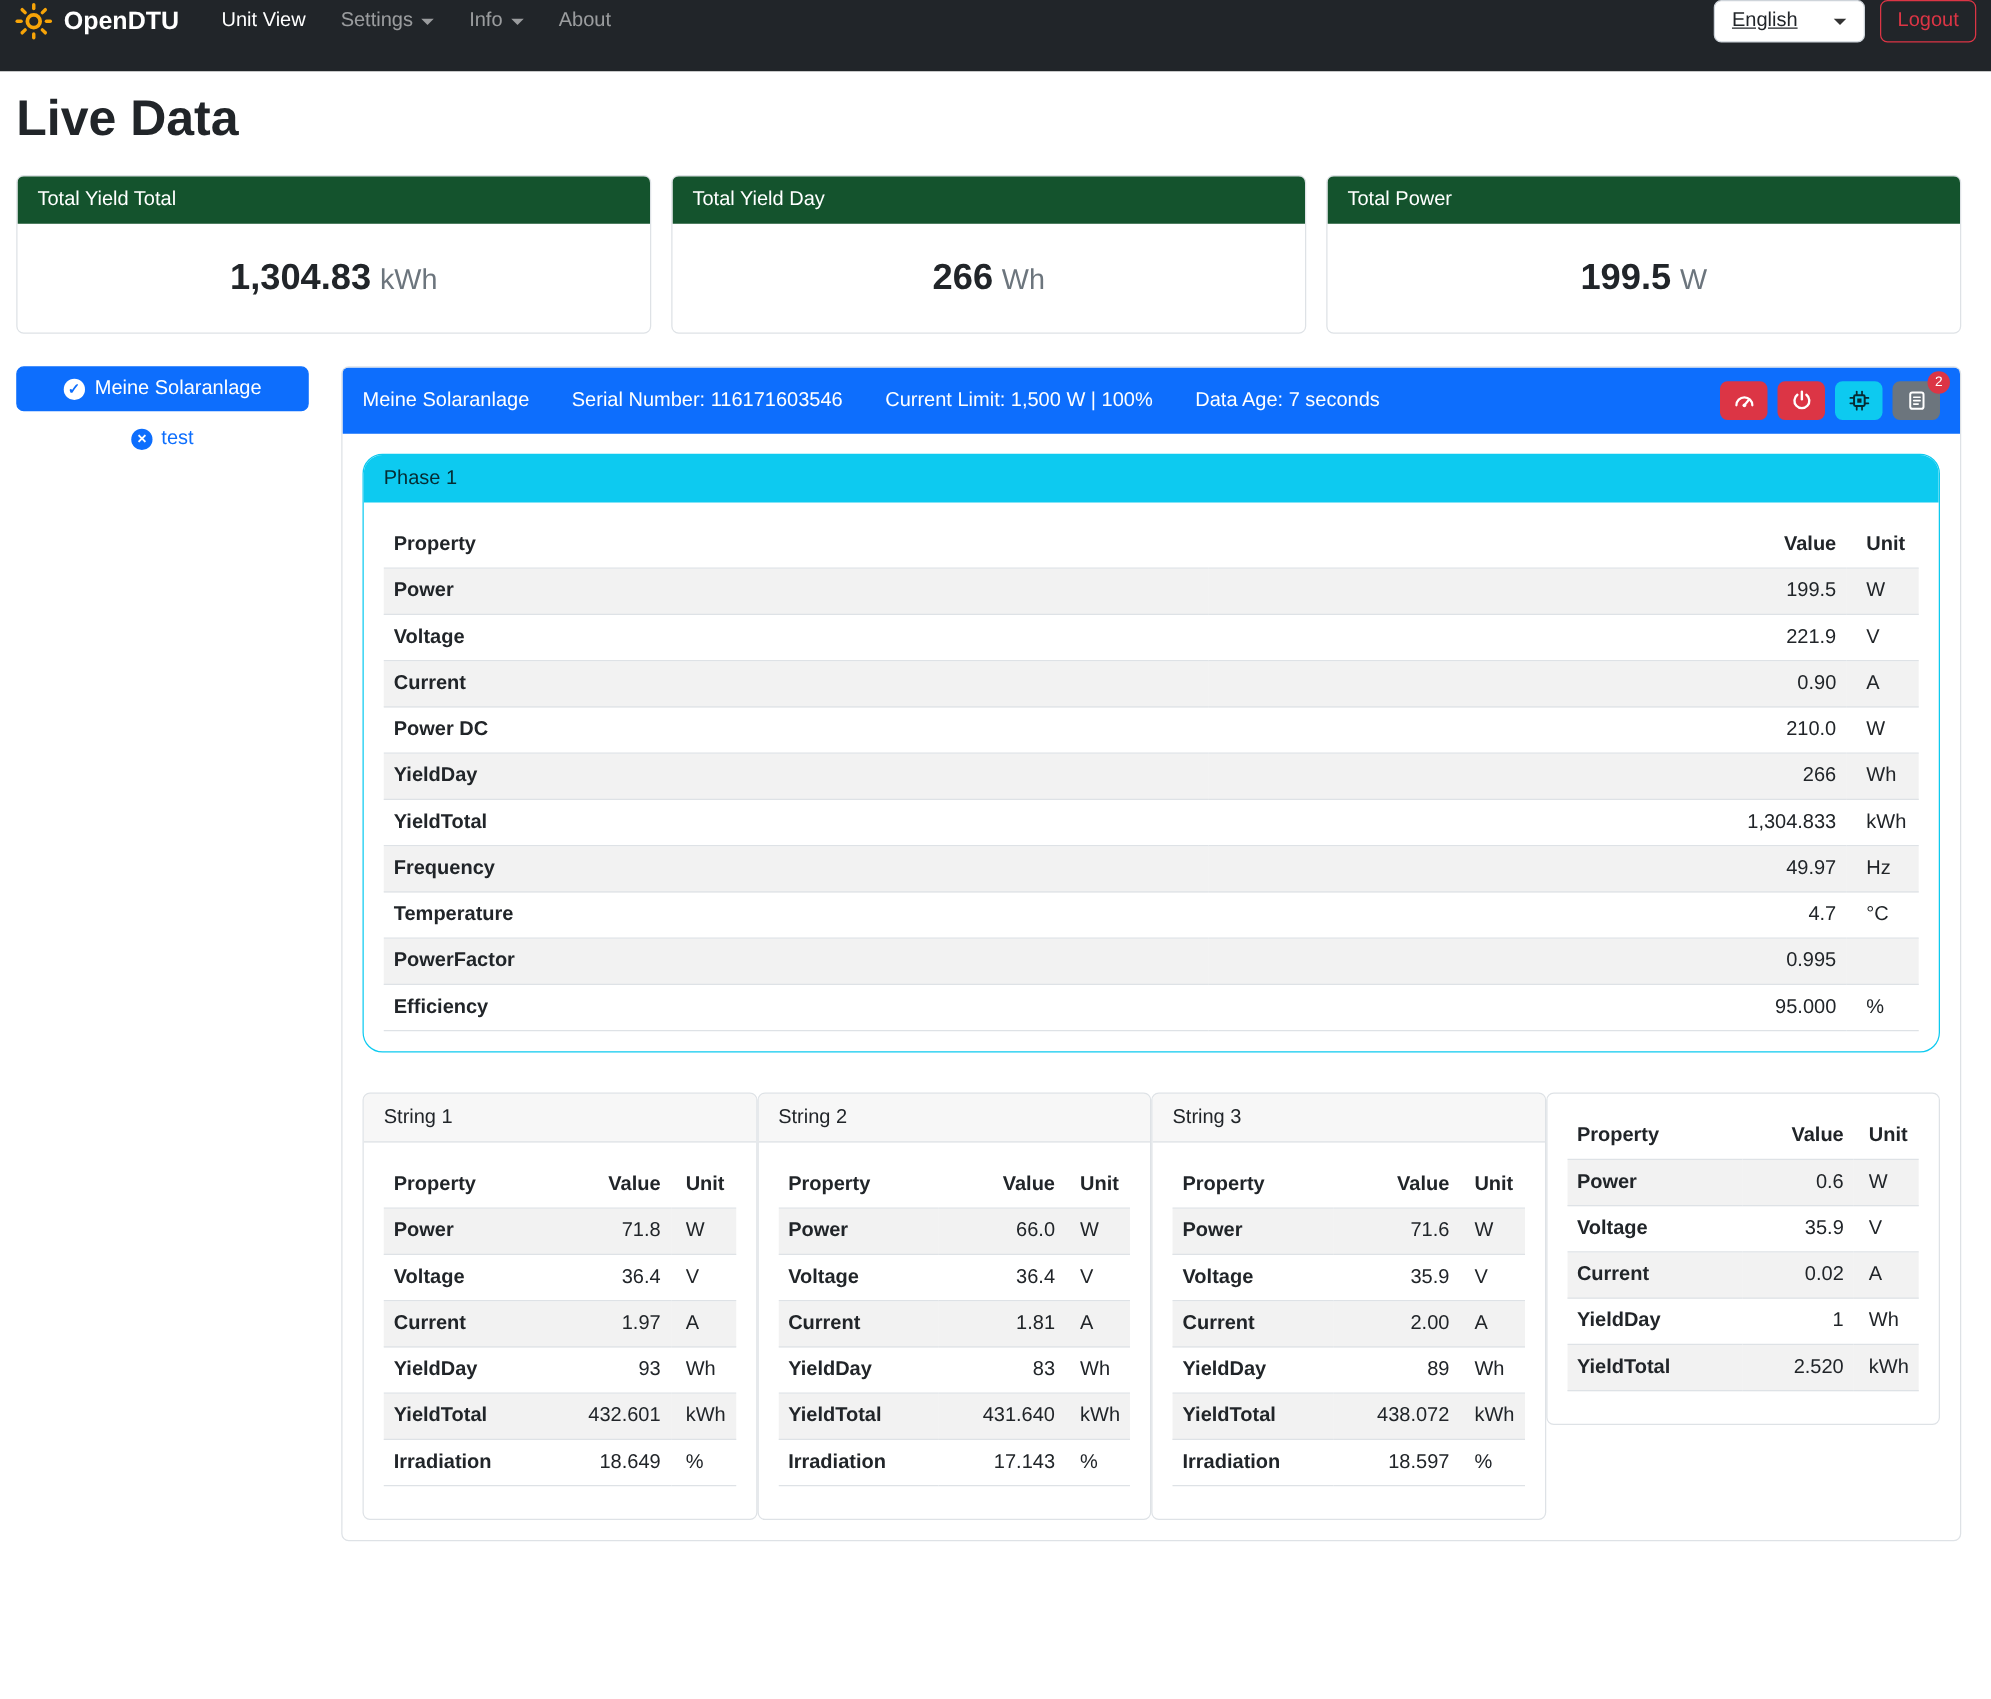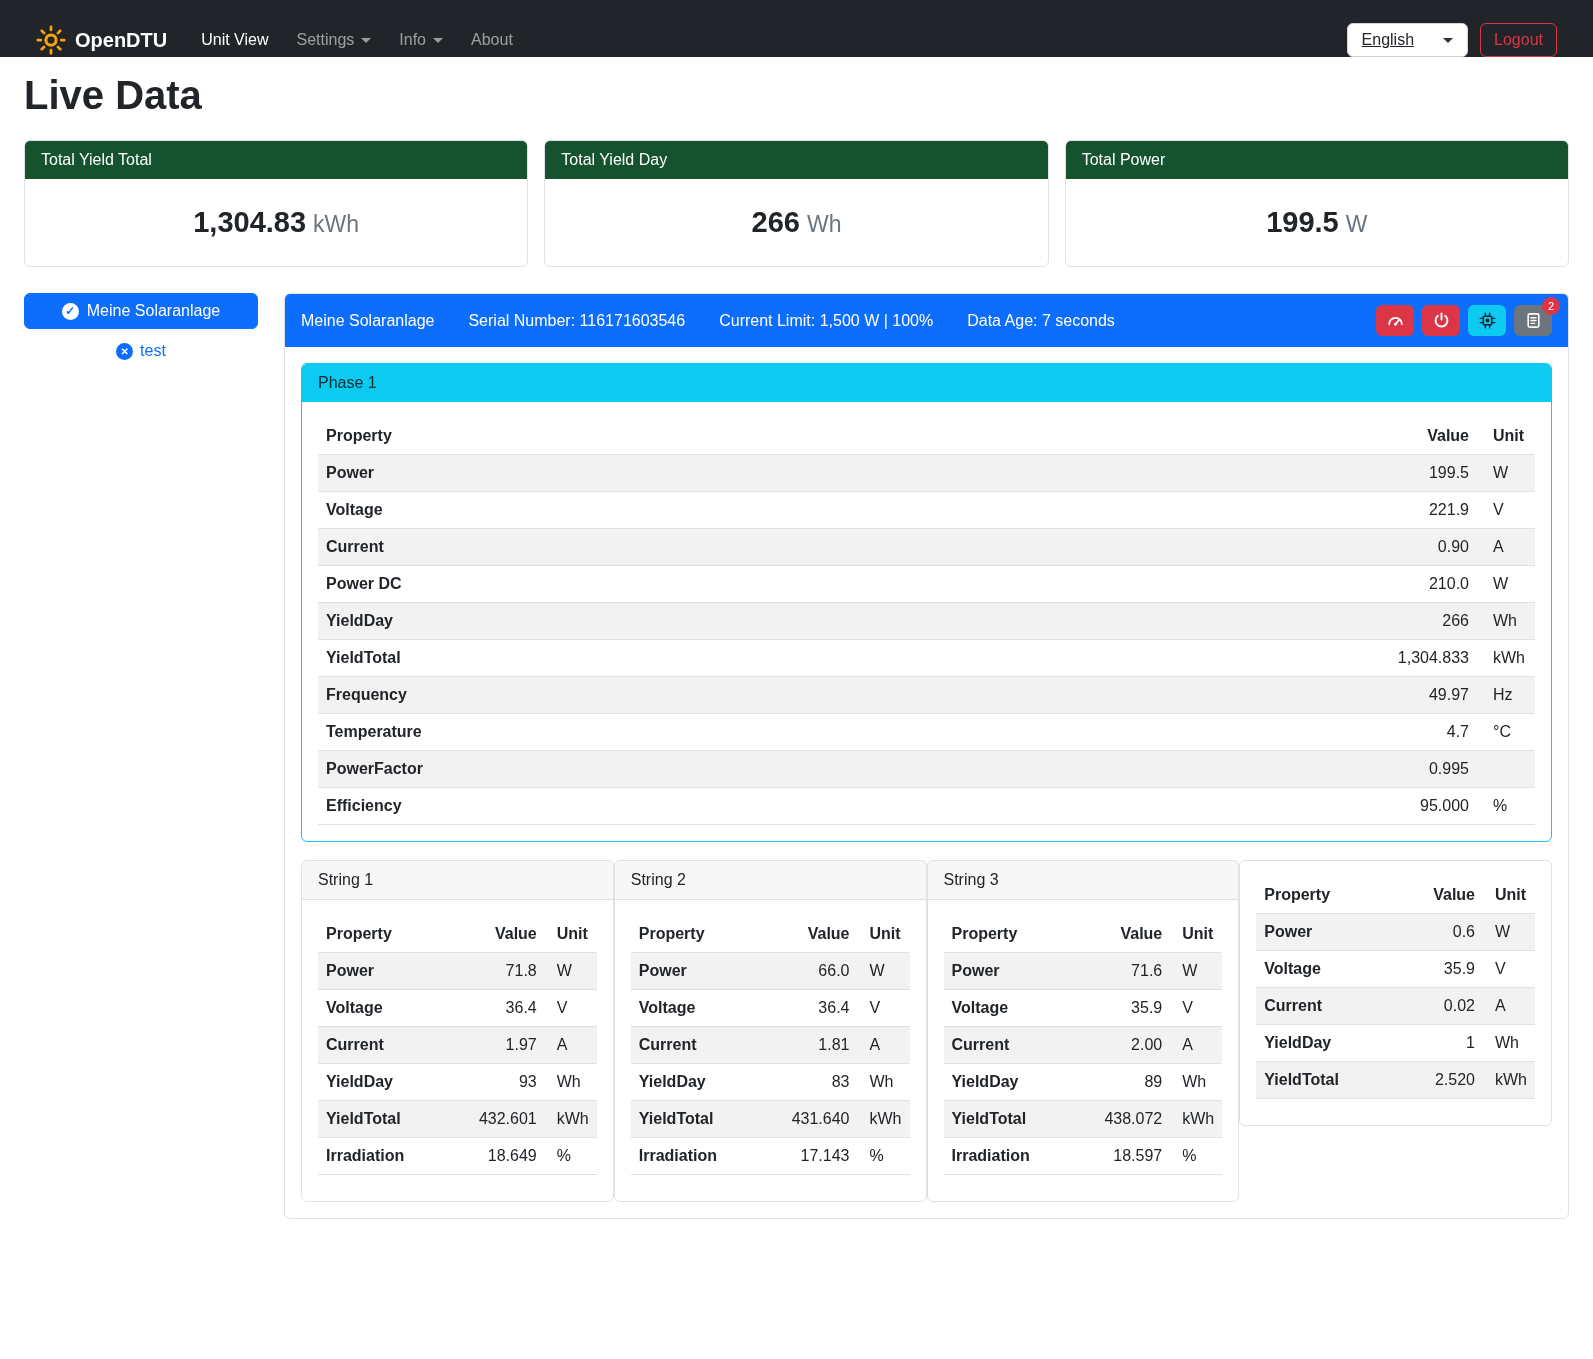--- a/index.html
+++ b/index.html
@@ -10,23 +10,23 @@
     color:#212529;
     min-width:1593px;
     font-size:16px;
   }
 
   
   .navbar {
     height:57px;
     background:#212529;
     display:flex;
-    align-items:flex-end;
+    align-items:flex-start;
     justify-content:space-between;
-    padding:0 36px;
+    padding:0 12px;
   }
   .nav-left { display:flex; align-items:center; }
   .brand {
     display:flex; align-items:center; gap:9px;
     color:#fff; font-size:20px; font-weight:700;
     text-decoration:none; cursor:pointer;
   }
   .nav-links { display:flex; align-items:center; margin-left:20px; }
   .nav-link {
     color:rgba(255,255,255,.55);
@@ -60,21 +60,21 @@
     border:1px solid #dc3545;
     color:#dc3545;
     border-radius:6px;
     padding:7px 13px;
     font-size:16px;
     font-family:inherit;
     cursor:pointer;
   }
 
   
-  .container { padding:0 24px 26px 24px; }
+  .container { padding:0 24px 26px 13px; }
   .page-title { font-size:40px; font-weight:700; margin:16px 0 22px 0; }
 
   
   .summary-row { display:flex; gap:16px; margin-bottom:26px; }
   .summary-card {
     flex:1;
     border:1px solid #dee2e6;
     border-radius:6px;
     overflow:hidden;
     background:#fff;
@@ -152,23 +152,23 @@
     min-width:18px; height:18px;
     font-size:11px;
     display:flex; align-items:center; justify-content:center;
     padding:0 4px;
   }
   .main-body { padding:16px; }
 
   
   .phase-card {
     border:1px solid #0dcaf0;
-    border-radius:6px;
+    border-radius:16px;
     overflow:hidden;
-    margin-bottom:18px;
+    margin-bottom:32px;
     background:#fff;
   }
   .phase-head { background:#0dcaf0; color:#052c33; padding:10px 16px; }
   .phase-body { padding:16px; }
 
   
   table { width:100%; border-collapse:collapse; font-size:16px; }
   th, td {
     padding:9px 8px;
     border-bottom:1px solid #dee2e6;

